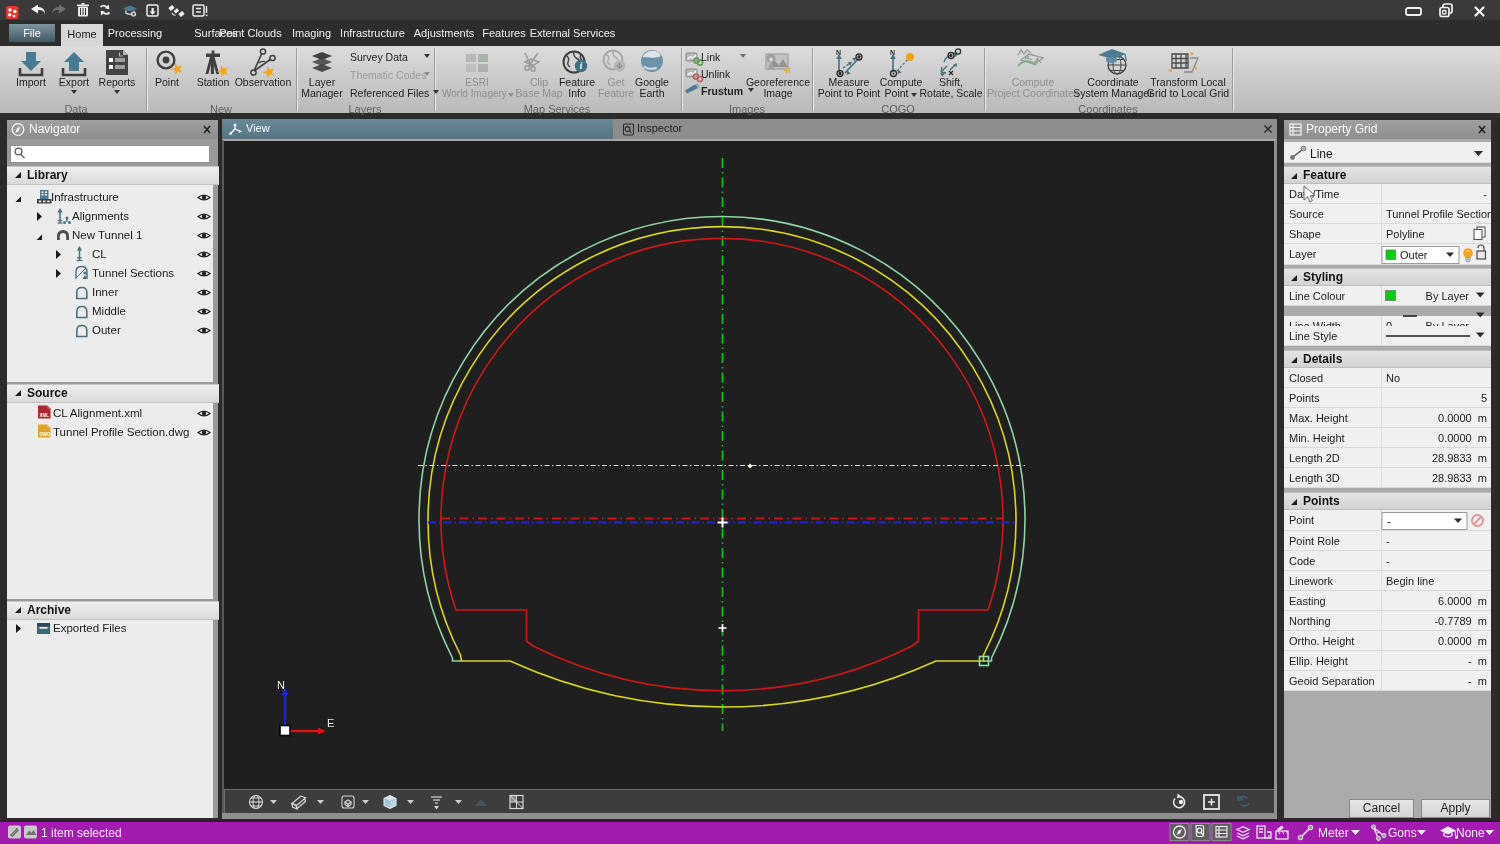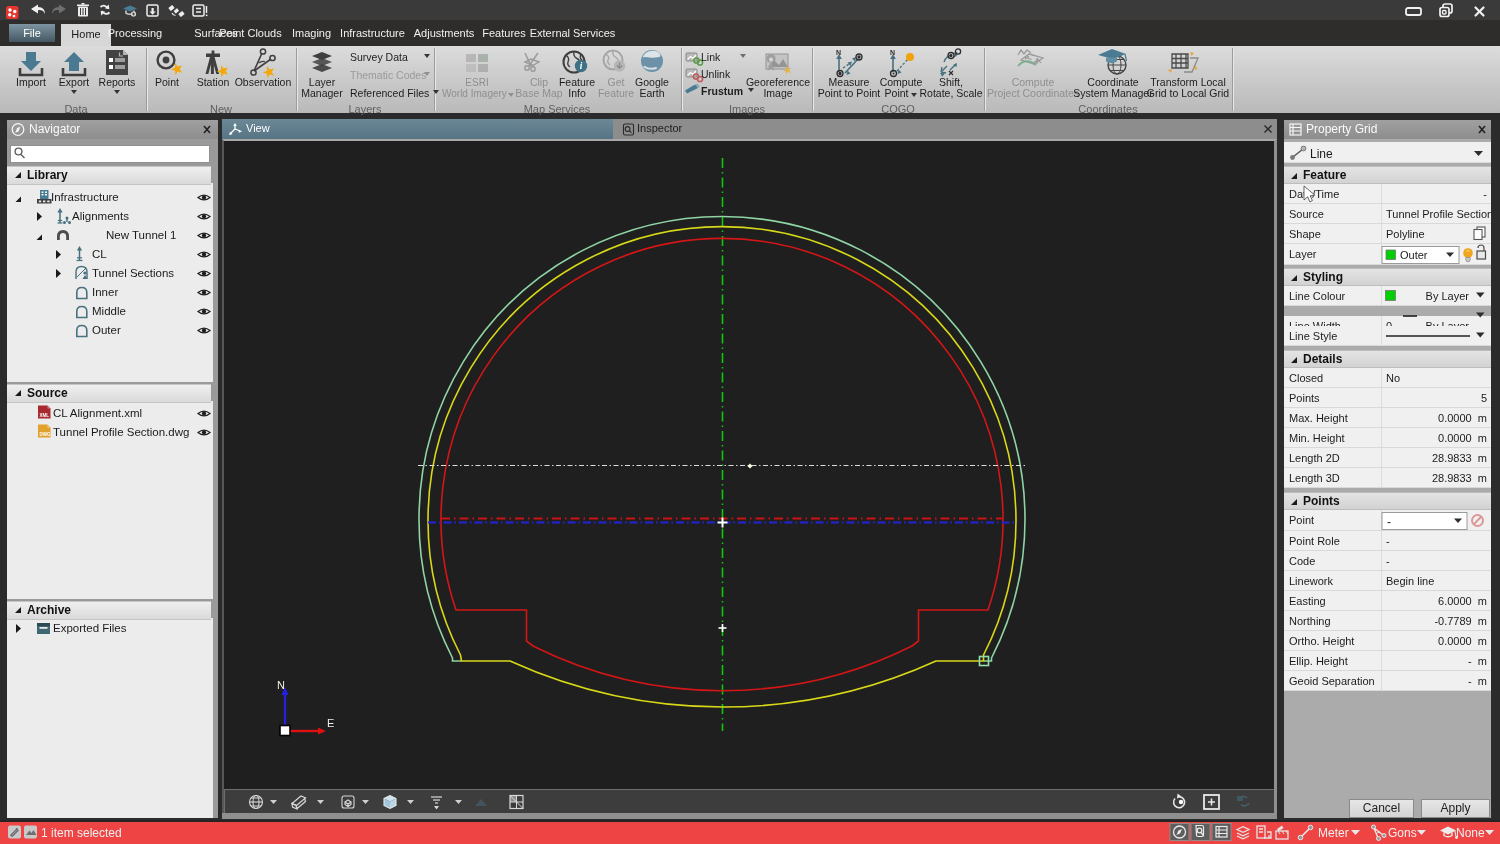--- a/index.html
+++ b/index.html
@@ -3,39 +3,39 @@
 <meta charset="utf-8">
 <style>
 html,body{margin:0;padding:0;}
 body{width:1500px;height:844px;overflow:hidden;background:#2b2b2b;font-family:"Liberation Sans",sans-serif;-webkit-font-smoothing:antialiased;}
 .abs{position:absolute;}
 #titlebar{position:absolute;left:0;top:0;width:1500px;height:20px;background:#3a3a3a;}
 #title{position:absolute;left:0;top:4px;width:1430px;text-align:center;color:#f2f2f2;font-size:11px;white-space:nowrap;}
 #menubar{position:absolute;left:0;top:20px;width:1500px;height:26px;background:#2f2c2c;}
 .mtab{position:absolute;top:3px;height:20px;line-height:20px;color:#f0f0f0;font-size:11px;text-align:center;white-space:nowrap;}
 #filetab{left:9px;width:46px;top:4px;height:18px;line-height:18px;background:linear-gradient(#7d94a1,#445863);color:#fff;}
-#hometab{left:61px;width:50px;top:4px;height:22px;background:#d7d7d7;color:#1a1a1a;}
+#hometab{left:61px;width:42px;top:4px;height:22px;background:#d7d7d7;color:#1a1a1a;}
 #ribbon{position:absolute;left:0;top:46px;width:1500px;height:67px;background:linear-gradient(#dcdcdc,#c8c8c8 55%,#b9b9b9);}
 #ribbonedge{position:absolute;left:0;top:46px;width:5px;height:67px;background:#363232;}
 #ribbon .sep{position:absolute;top:2px;width:1px;height:63px;background:#9b9b9b;border-right:1px solid #e8e8e8;}
 .glabel{position:absolute;top:57px;height:11px;font-size:11px;color:#5f5f5f;text-align:center;}
 .ilabel{position:absolute;font-size:10.5px;color:#1d1d1d;text-align:center;line-height:11px;white-space:nowrap;}
 .ilabel.dis{color:#8f8f8f;}
 .dda{display:block;width:0;height:0;border-left:3.5px solid transparent;border-right:3.5px solid transparent;border-top:4px solid #333;}
 .rrow{position:absolute;font-size:10.5px;color:#1d1d1d;height:14px;line-height:14px;white-space:nowrap;}
 .rrow.dis{color:#9a9a9a;}
-#statusbar{position:absolute;left:0;top:820px;width:1500px;height:24px;background:#ef4444;border-top:2px solid #242424;box-sizing:border-box;}
+#statusbar{position:absolute;left:0;top:820px;width:1500px;height:24px;background:#a21caf;border-top:2px solid #242424;box-sizing:border-box;}
 .sbtxt{position:absolute;top:4px;color:#efefef;font-size:12px;}
 
 #nav{position:absolute;left:7px;top:120px;width:211px;height:698px;background:#9a9a9a;}
 #navhdr{position:absolute;left:0;top:0;width:211px;height:19px;background:linear-gradient(#a0a0a0,#8d8d8d);}
 #navhdr span{position:absolute;left:22px;top:2px;color:#fafafa;font-size:12px;}
 #navsearch{position:absolute;left:3px;top:25px;width:198px;height:16px;background:#fff;border:1px solid #919191;}
 .sect{position:absolute;left:0;width:206px;background:#ececec;}
-.secthdr{position:absolute;left:0;width:204px;height:17px;background:linear-gradient(#efefef,#dadada);border:1px solid #c5c5c5;border-left:none;border-right:none;font-weight:bold;font-size:12px;color:#111;}
+.secthdr{position:absolute;left:0;width:204px;height:17px;background:linear-gradient(#efefef,#dadada);border:1px solid #c5c5c5;border-left:none;border-right:none;font-weight:bold;font-size:12px;color:#111;padding-left:8px;}
 .secthdr span{position:absolute;left:20px;top:1px;}
 .trow{position:absolute;left:0;width:209px;height:19px;font-size:11.5px;color:#1b1b1b;white-space:nowrap;}
 .trow .lbl{position:absolute;top:3px;}
 
 #pg{position:absolute;left:1284px;top:120px;width:207px;height:698px;background:#ababab;}
 #pghdr{position:absolute;left:0;top:0;width:207px;height:19px;background:linear-gradient(#a0a0a0,#8d8d8d);}
 #pghdr span{position:absolute;left:22px;top:2px;color:#fafafa;font-size:12px;}
 .prow{position:absolute;left:0;width:207px;height:20px;background:#f0f0f0;border-bottom:1px solid #d9d9d9;box-sizing:border-box;font-size:11px;color:#1b1b1b;overflow:hidden;}
 .prow .pl{position:absolute;left:5px;top:4px;}
 .prow .pv{position:absolute;left:102px;top:4px;white-space:nowrap;}
@@ -416,21 +416,21 @@
 <div class="sect" style="top:498px;height:200px;"></div>
 <div class="secthdr" style="top:481px;">
       <span>Archive</span>
     </div>
 <div class="trow" style="top:68px;">
       <span class="lbl" style="left:44px;">Infrastructure</span>
     </div>
 <div class="trow" style="top:87px;">
       <span class="lbl" style="left:65px;">Alignments</span>
     </div>
-<div class="trow" style="top:106px;margin-left:34px;">
+<div class="trow" style="top:106px;">
       <span class="lbl" style="left:65px;">New Tunnel 1</span>
     </div>
 <div class="trow" style="top:125px;">
       <span class="lbl" style="left:85px;">CL</span>
     </div>
 <div class="trow" style="top:144px;">
       <span class="lbl" style="left:85px;">Tunnel Sections</span>
     </div>
 <div class="trow" style="top:163px;">
       <span class="lbl" style="left:85px;">Inner</span>

